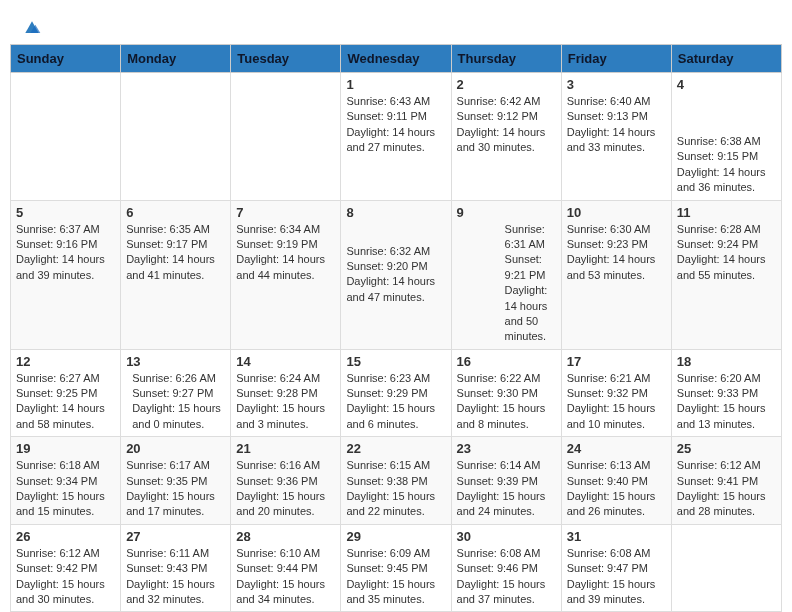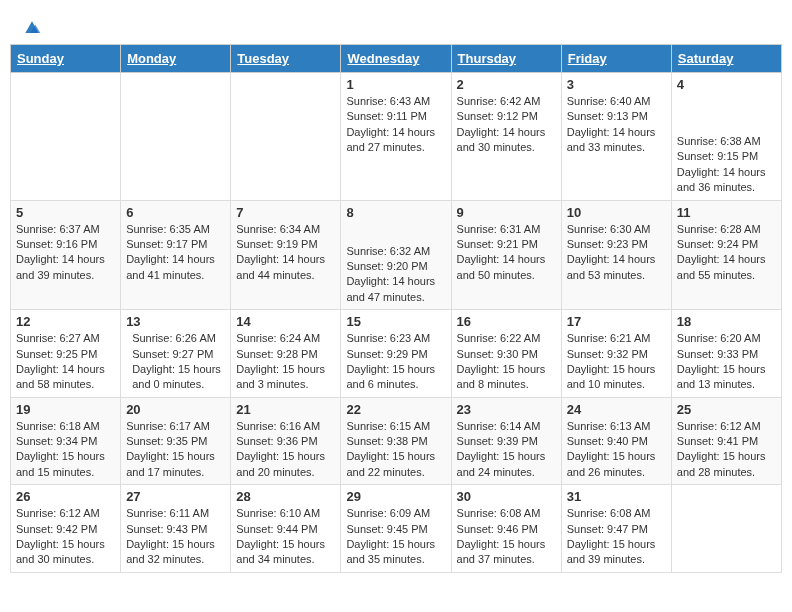--- a/index.html
+++ b/index.html
@@ -48,27 +48,26 @@
       font-size: 15px;
       color: #555;
     }
     .calendar {
       width: 100%;
       border-collapse: collapse;
       margin-top: 4px;
     }
     .calendar th {
       background-color: #2e7dbf;
-      color: #ffffff;
+      color: #0f172a;
       font-size: 13px;
       font-weight: bold;
       padding: 6px 6px;
       text-align: left;
       border: 1px solid #ccc;
-      text-decoration: underline;
     }
     .calendar td {
       vertical-align: top;
       border: 1px solid #ddd;
       padding: 4px 5px;
       width: 110px;
       min-height: 80px;
       font-size: 10.5px;
       color: #333;
       background: #fff;
@@ -175,21 +174,21 @@
 Daylight: 14 hours and 44 minutes.</div>
         </td>
         <td>
           <span class="day-num">8</span>
           <div class="day-info" style="white-space: pre-line; margin-top: 24px;">Sunrise: 6:32 AM
 Sunset: 9:20 PM
 Daylight: 14 hours and 47 minutes.</div>
         </td>
         <td>
           <span class="day-num">9</span>
-          <div class="day-info" style="white-space: pre-line;">Sunrise: 6:31 AM
+          <div class="day-info" style="white-space: pre-line; margin-left: 48px;">Sunrise: 6:31 AM
 Sunset: 9:21 PM
 Daylight: 14 hours and 50 minutes.</div>
         </td>
         <td>
           <span class="day-num">10</span>
           <div class="day-info" style="white-space: pre-line;">Sunrise: 6:30 AM
 Sunset: 9:23 PM
 Daylight: 14 hours and 53 minutes.</div>
         </td>
         <td>

